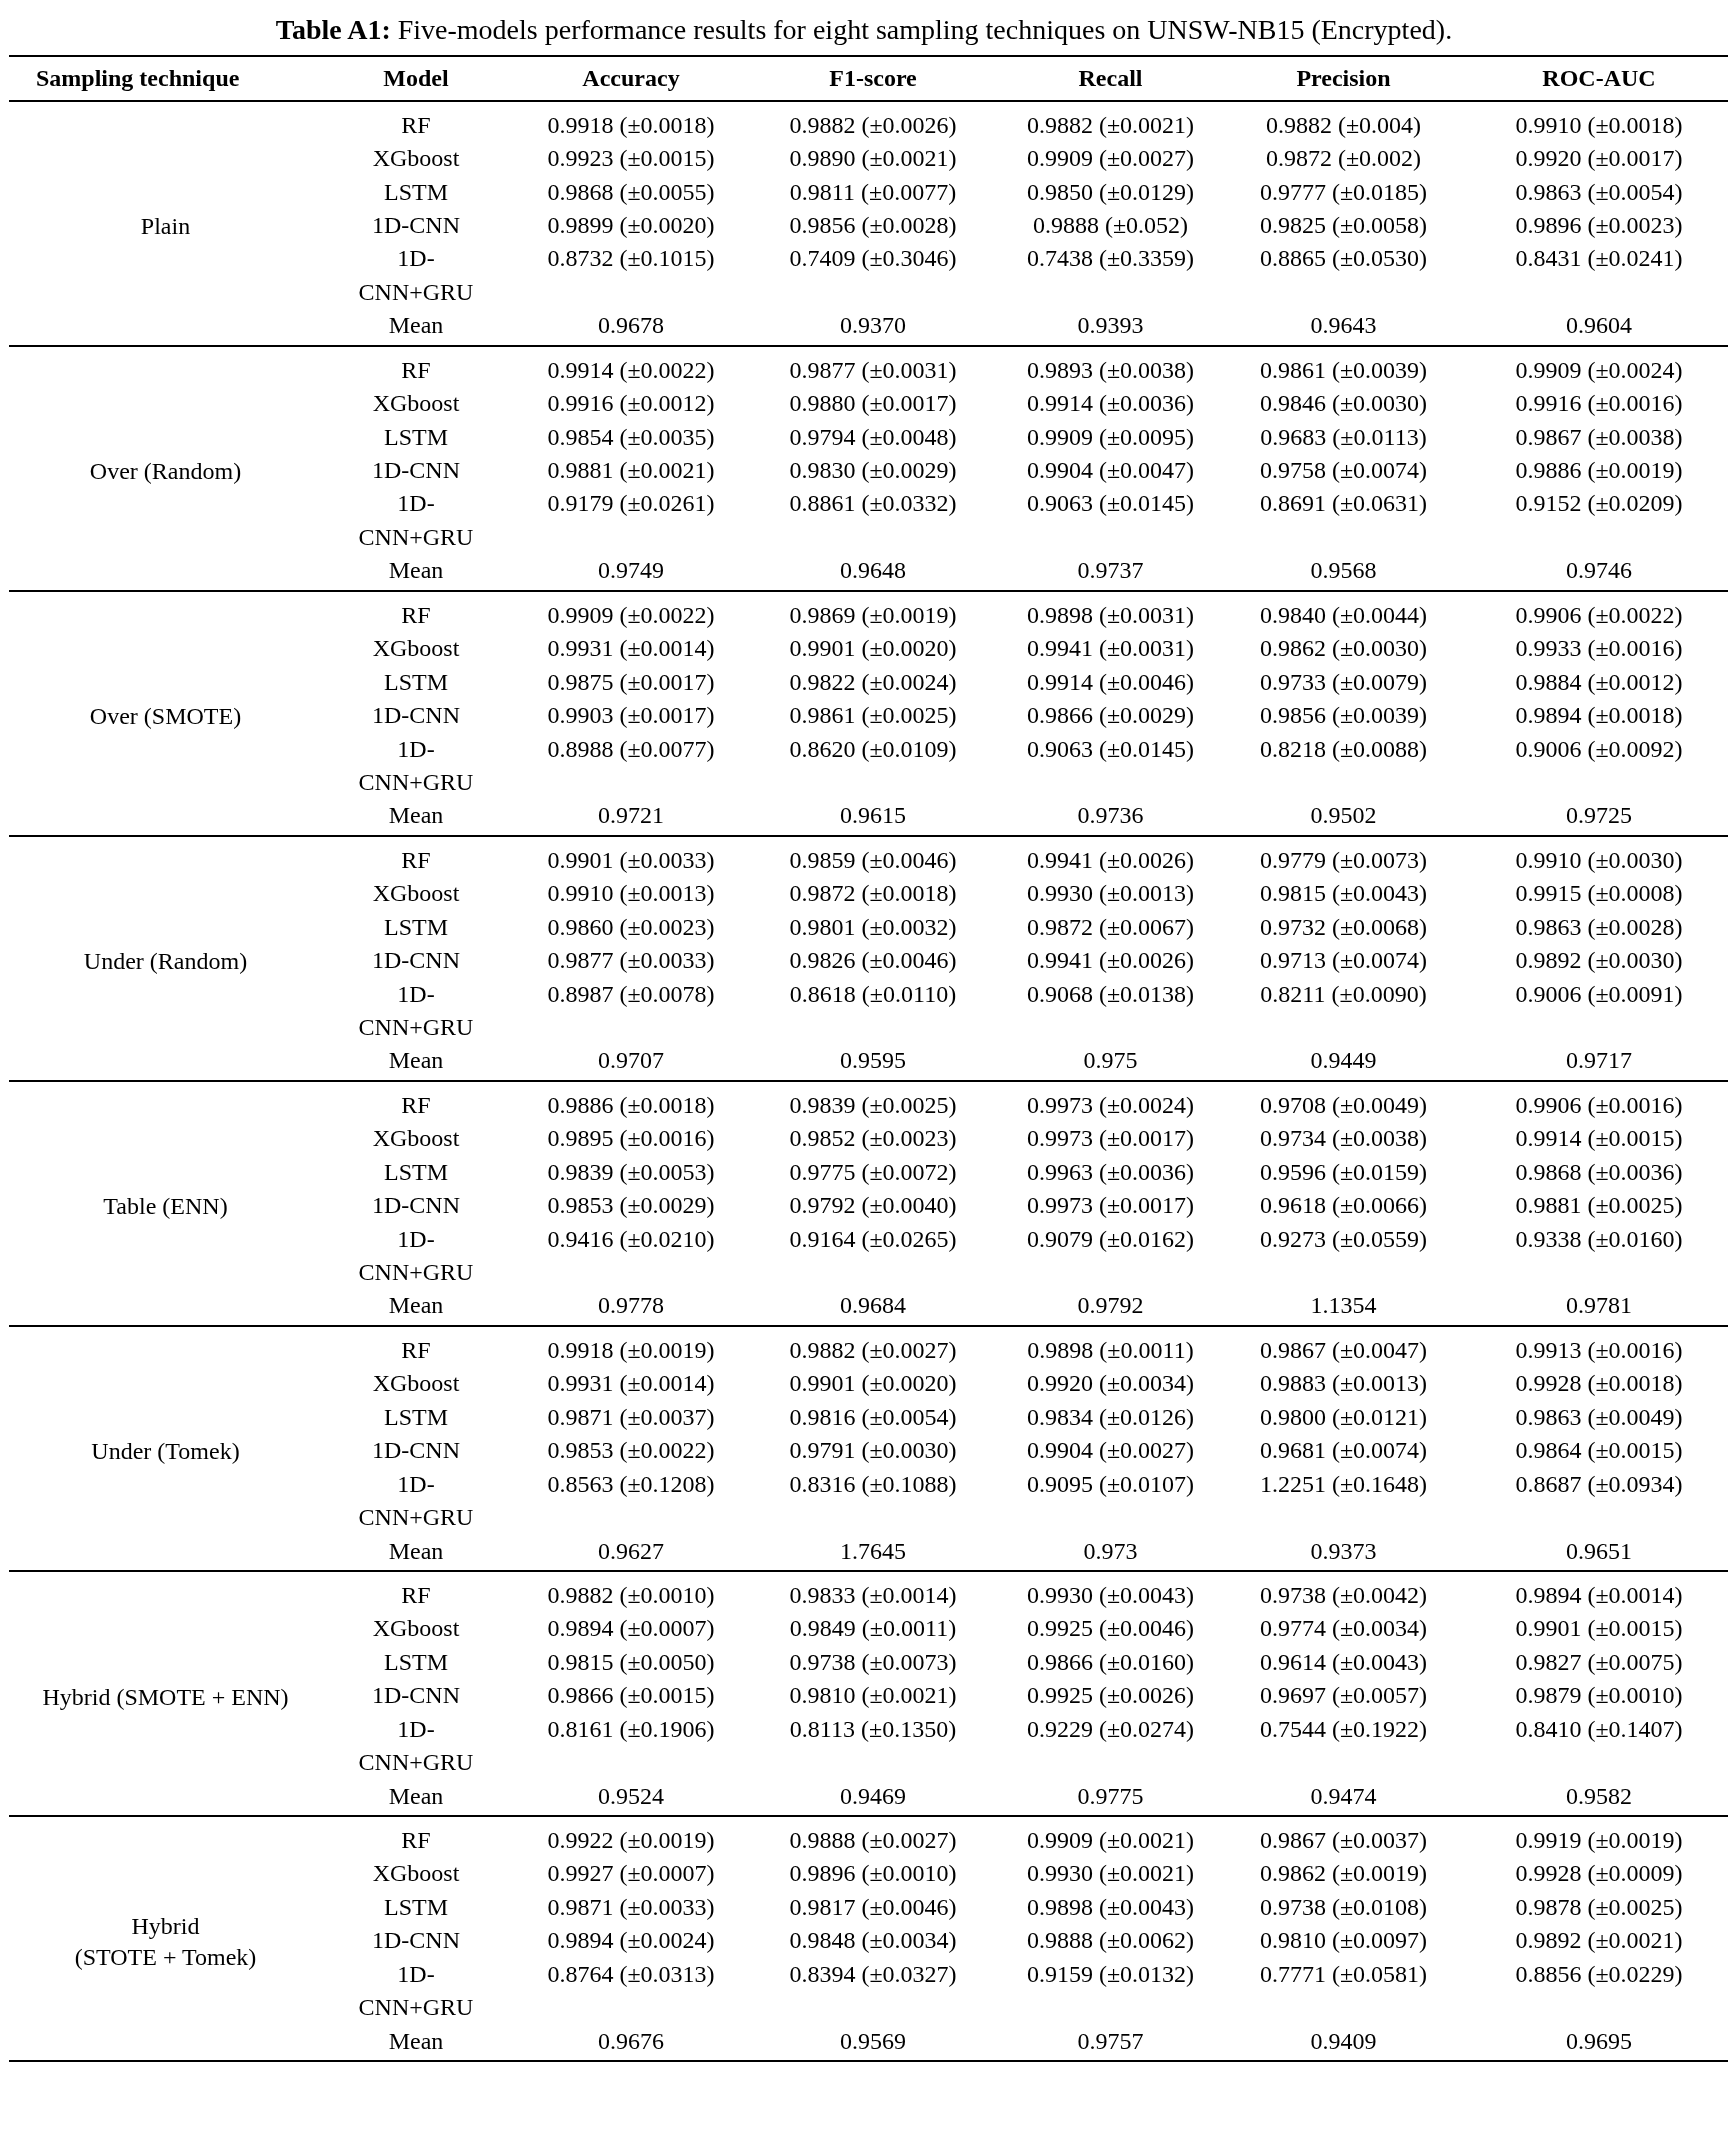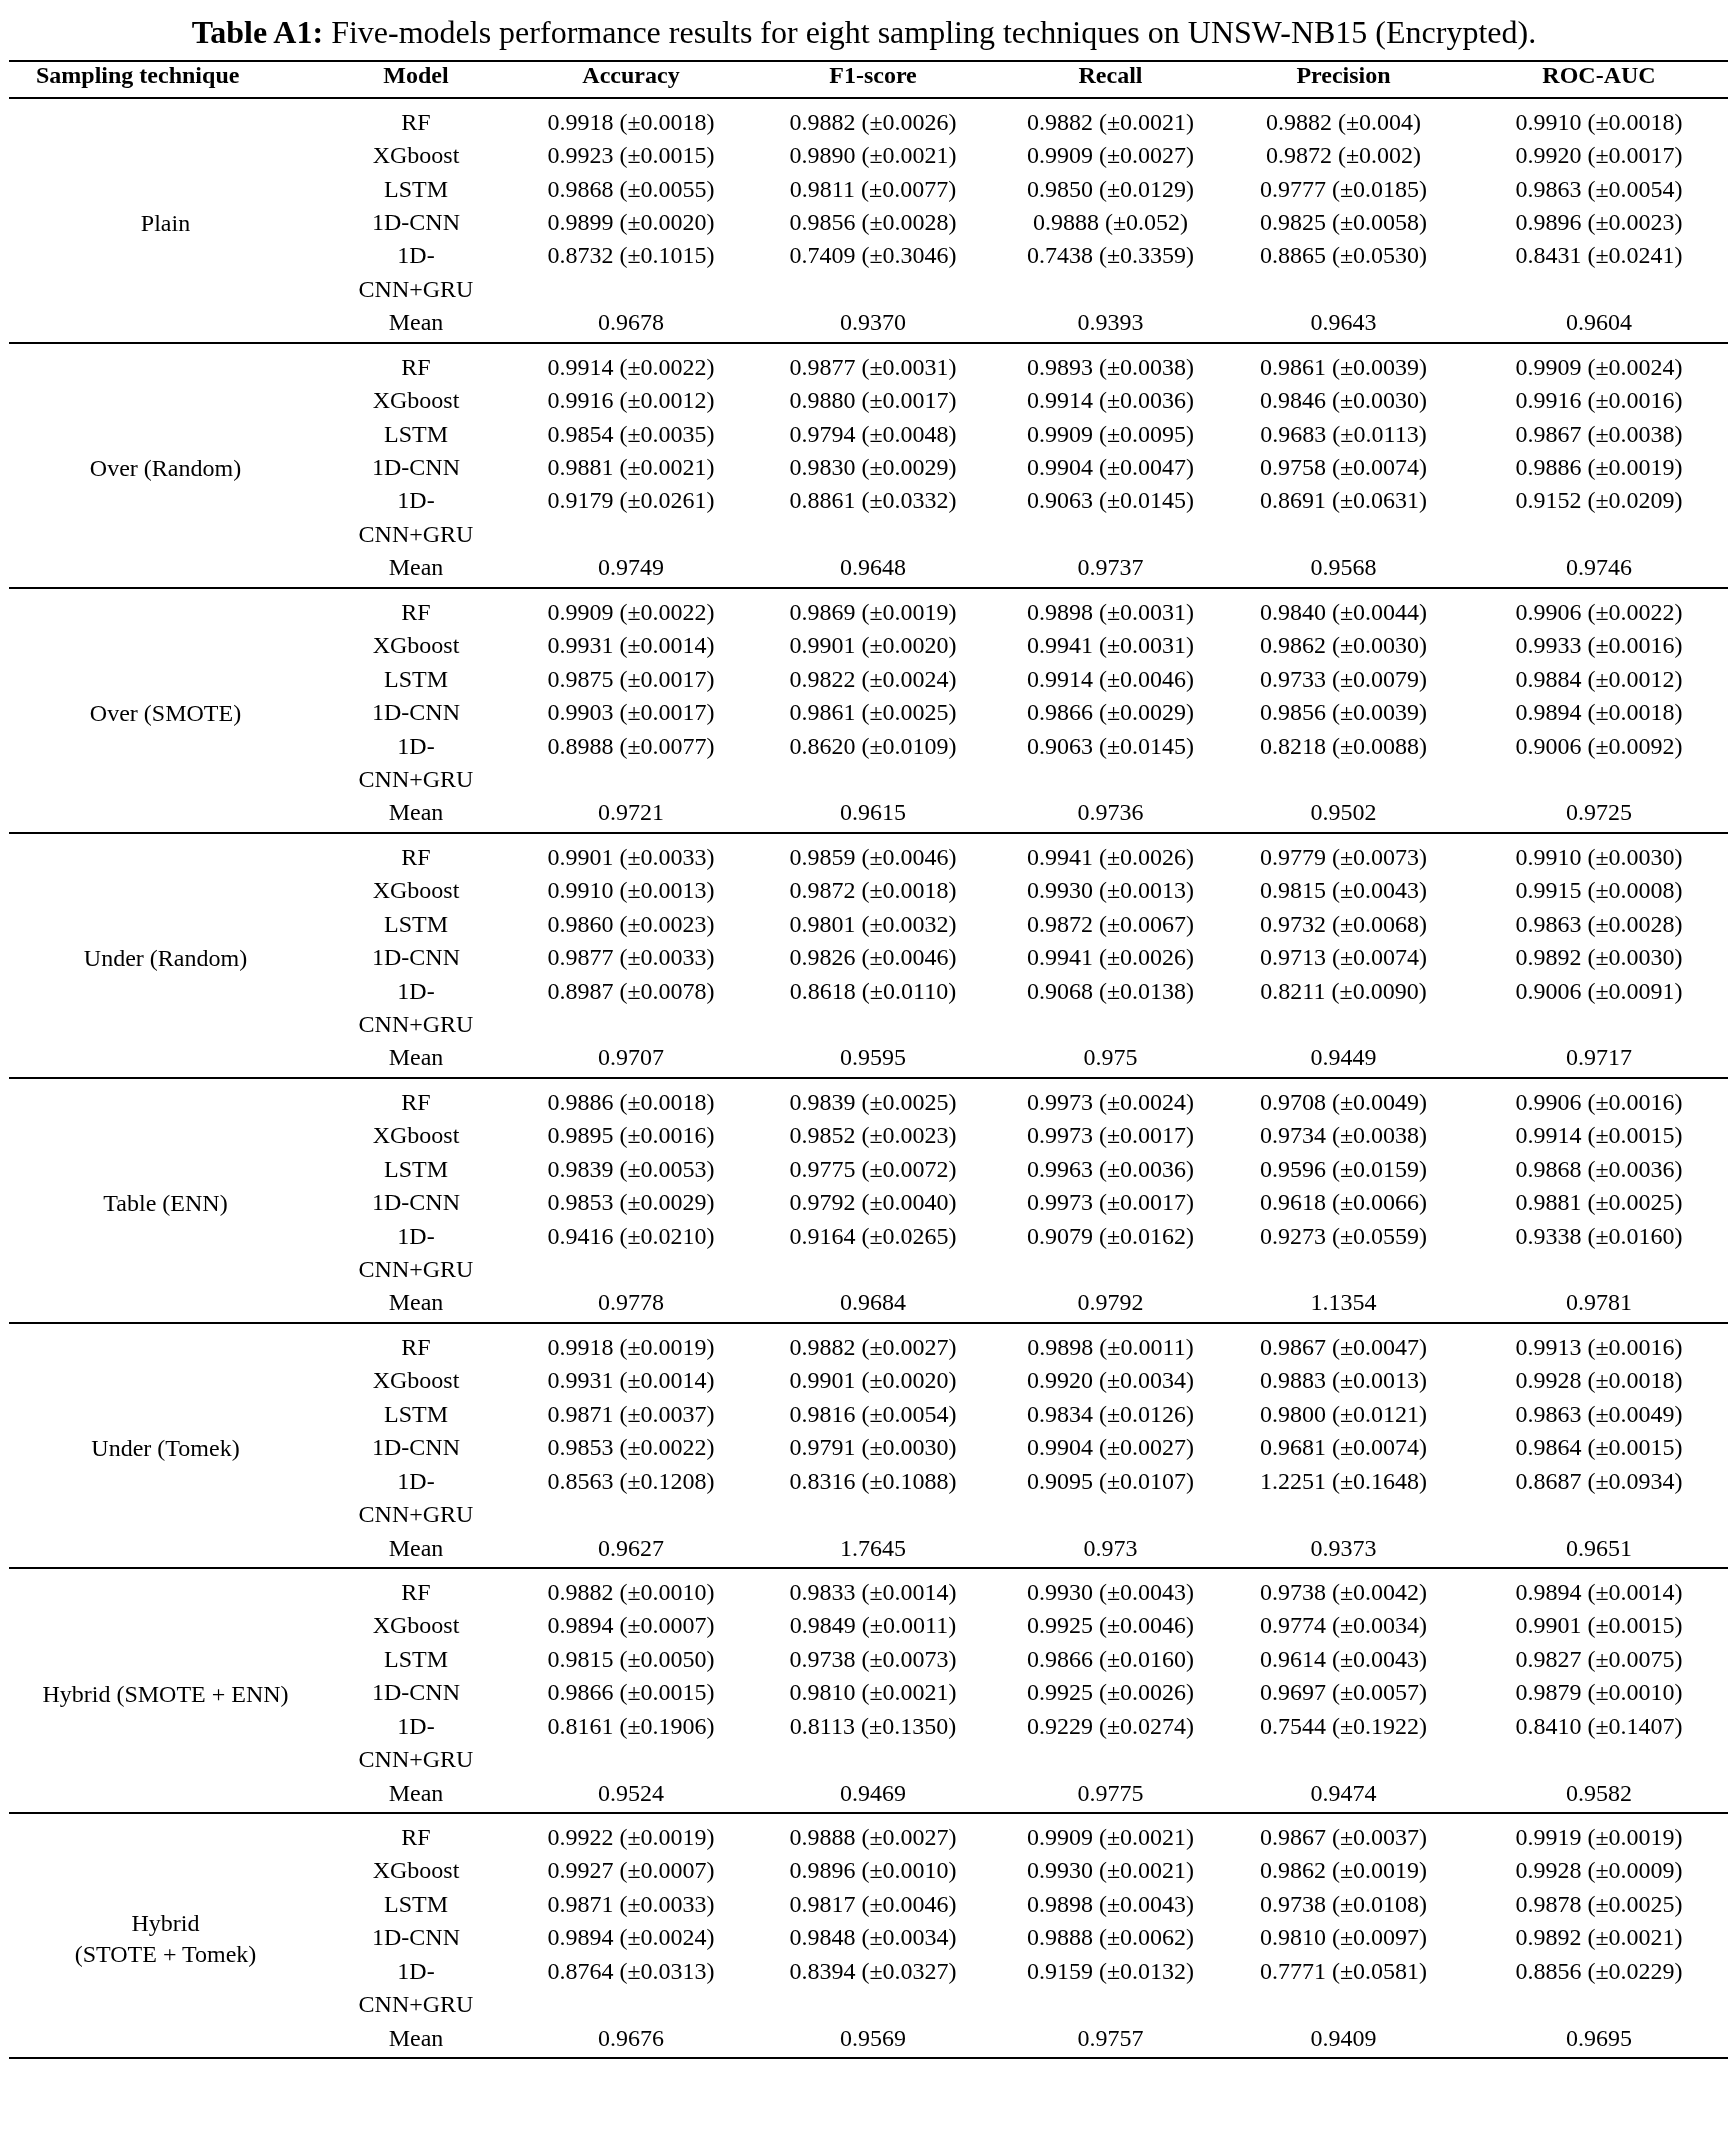--- a/index.html
+++ b/index.html
@@ -8,21 +8,21 @@
     width: 1728px;
     height: 2145px;
     overflow: hidden;
     font-family: "Liberation Serif", "DejaVu Serif", serif;
     color: #000;
   }
   .caption {
     text-align: center;
     padding-top: 11.6px;
     padding-bottom: 8px;
-    font-size: 32px;
+    font-size: 28px;
     line-height: 1.25;
   }
   .caption .caption-label { font-weight: bold; }
   table.results {
     border-collapse: collapse;
     width: 1711px;
     margin: 0 9px;
     table-layout: fixed;
     font-size: 24px;
     border-top: 2.7px solid #000;
@@ -32,21 +32,21 @@
   col.c-model     { width: 188px; }
   col.c-accuracy  { width: 242px; }
   col.c-f1        { width: 242px; }
   col.c-recall    { width: 233px; }
   col.c-precision { width: 233px; }
   col.c-roc       { width: 278px; }
   th {
     font-weight: bold;
     font-size: 24px;
     text-align: center;
-    padding: 0 0 9px 0;
+    padding: 8px 0 9px 0;
     border-bottom: 2.7px solid #000;
     line-height: 1.1;
   }
   th.technique-header {
     text-align: left;
     padding-left: 27px;
   }
   td {
     text-align: center;
     padding: 4px 0;

